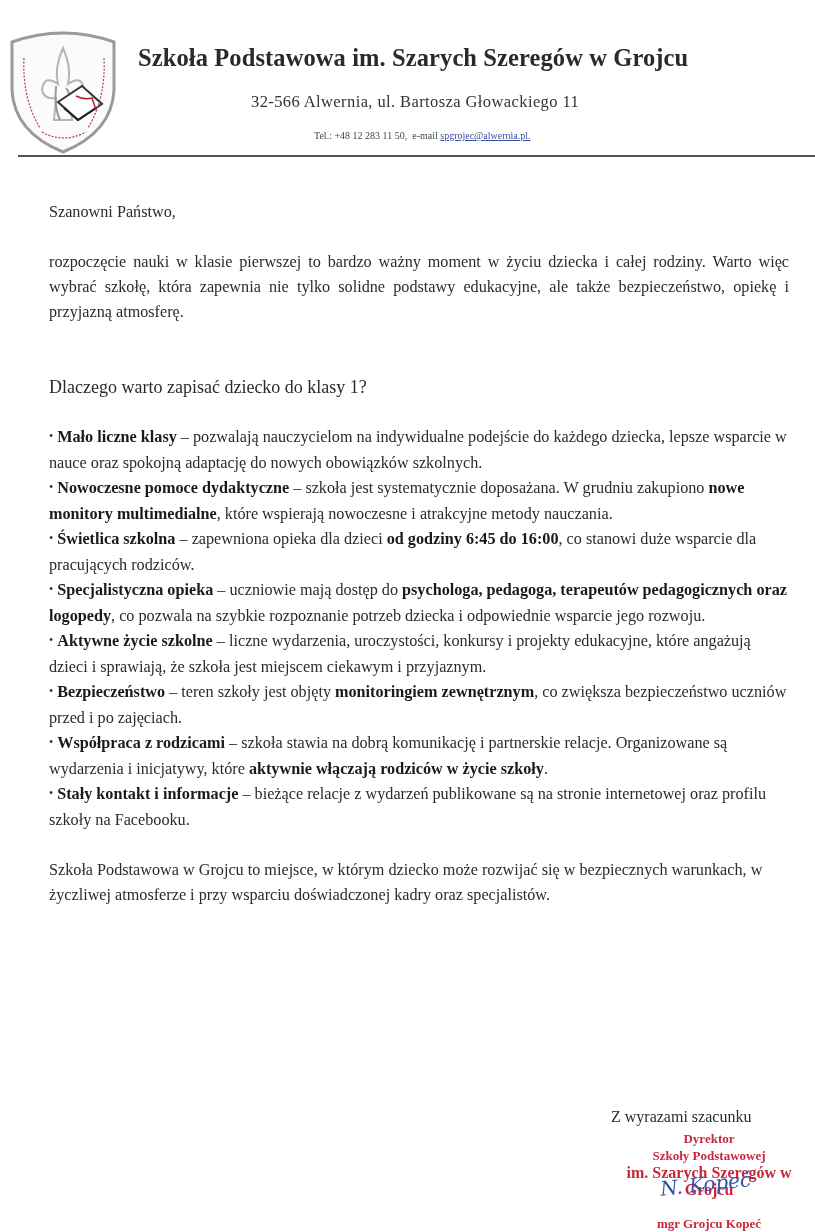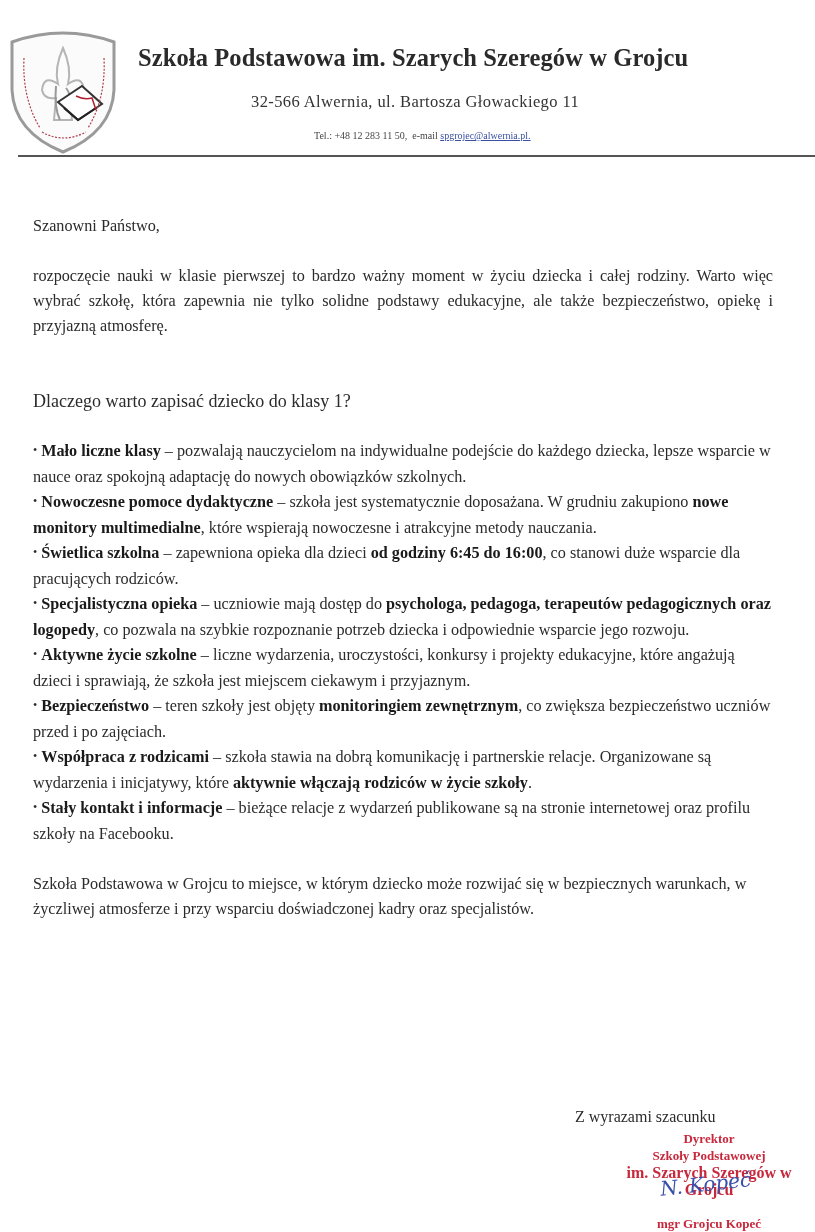--- a/index.html
+++ b/index.html
@@ -18,33 +18,33 @@
   }
   .header-contact {
     position: absolute; left: 314px; top: 130px; font-size: 10px; color: #444;
   }
   .header-contact a { color: #3a4fa0; text-decoration: underline; }
   .header-rule {
     position: absolute; left: 18px; top: 155px; width: 797px; height: 2px;
     background: #555;
   }
   .body {
-    position: absolute; left: 33px; top: 200px; width: 740px;
-    font-size: 16.2px; line-height: 25px; color: #2b2b2b; margin-top: 14px;
+    position: absolute; left: 49px; top: 200px; width: 740px;
+    font-size: 16.2px; line-height: 25px; color: #2b2b2b;
   }
   .body p { margin: 0; }
   .just { text-align: justify; text-align-last: left; }
   .gap1 { height: 25px; }
   .q { font-size: 18px; }
   ul.features { list-style: none; margin: 0; padding: 0; }
   ul.features li { margin: 0; padding: 0; }
   .bullet { font-size: 12px; position: relative; top: -2px; margin-right: 4px; }
   b { font-weight: bold; color: #1a1a1a; }
   .closing {
-    position: absolute; left: 575px; top: 1108px;
+    position: absolute; left: 611px; top: 1108px;
     font-size: 16px; color: #2b2b2b;
   }
   .stamp {
     position: absolute; left: 603px; top: 1130px; width: 212px;
     text-align: center; color: #c8283c; font-weight: bold;
     font-size: 13px; line-height: 17px;
   }
   .signature {
     position: absolute; left: 660px; top: 1172px;
     font-family: "DejaVu Serif", serif; font-style: italic;

